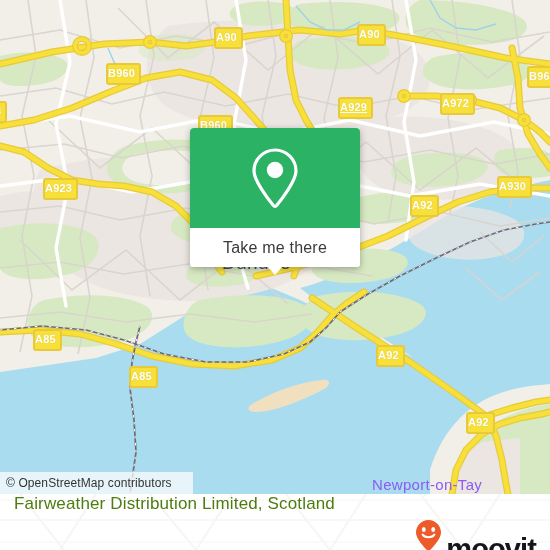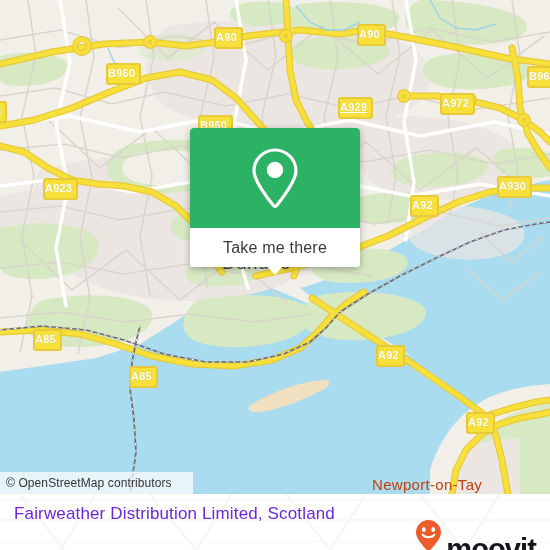--- a/index.html
+++ b/index.html
@@ -35,21 +35,21 @@
     white-space: nowrap;
     pointer-events: none;
   }
   .city-label {
     font-size: 19px;
     color: #4a4a52;
     letter-spacing: 0.4px;
   }
   .town-label {
     font-size: 15px;
-    color: #c2410c;
+    color: #8b5cf6;
     letter-spacing: 0.3px;
   }
 
   
   .shield {
     position: absolute;
     background: #f7e03a;
     border: 2px solid #e8c93a;
     border-radius: 3px;
     color: #ffffff;
@@ -134,23 +134,23 @@
     overflow: hidden;
   }
   #footer-watermark {
     position: absolute;
     inset: 0;
     opacity: 0.30;
   }
   #footer-title {
     position: absolute;
     left: 14px;
-    top: 10px;
+    top: 0;
     font-size: 17px;
-    color: #6d28d9;
+    color: #4d7c0f;
     letter-spacing: 0.15px;
     white-space: nowrap;
   }
   #brand {
     position: absolute;
     right: 14px;
     top: 13px;
     display: flex;
     align-items: center;
     gap: 2px;

